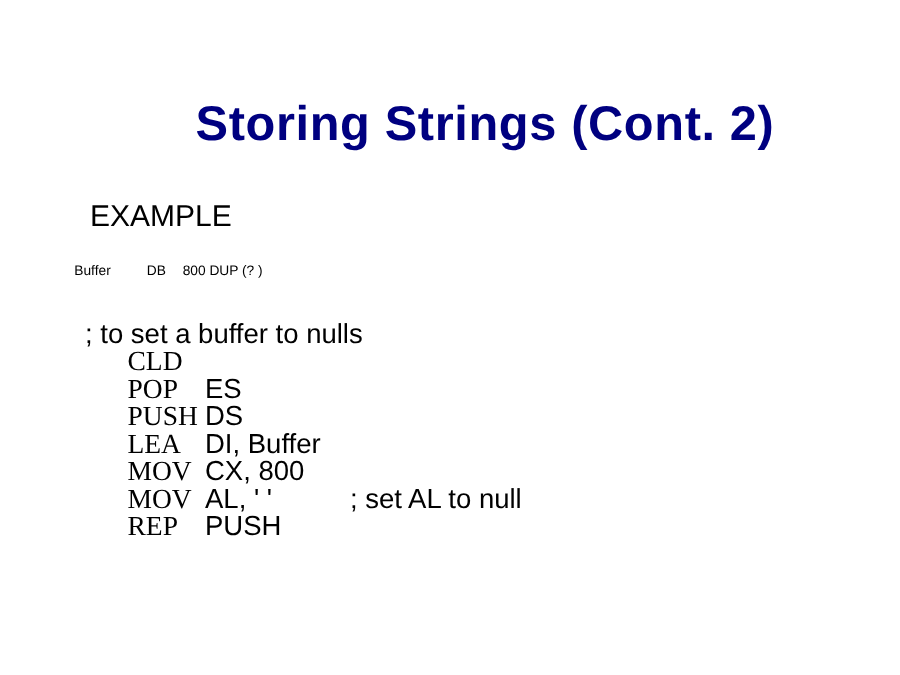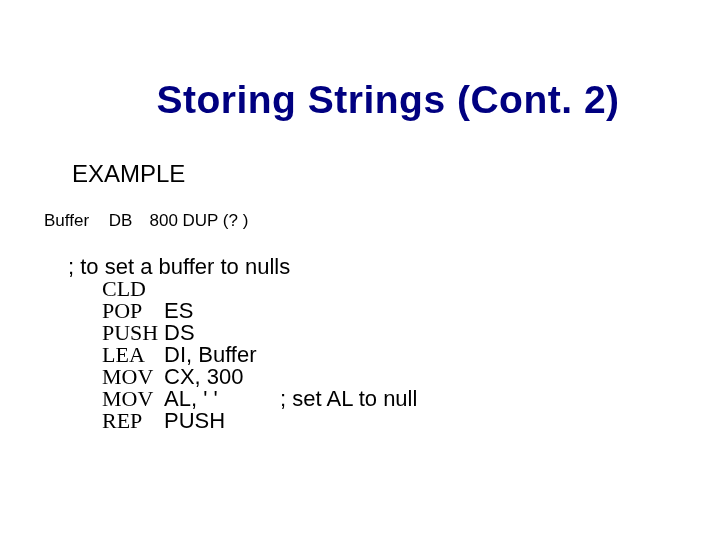--- a/index.html
+++ b/index.html
@@ -38,21 +38,22 @@
     font-size: 24px;
     font-weight: 400;
     color: #000000;
     margin-left: 28px;
   }
   .decl {
     position: absolute;
     top: 211px;
     left: 44px;
     font-family: Tahoma, Verdana, sans-serif;
-    font-size: 17px;
+    font-size: 11px;
+    text-align: center;
   }
   .decl .col1 { display: inline-block; width: 60px; }
   .decl .col2 { display: inline-block; width: 36px; }
   .code {
     position: absolute;
     top: 256px;
     left: 68px;
     font-family: Tahoma, Verdana, sans-serif;
     font-size: 22px;
     line-height: 22px;
@@ -82,20 +83,20 @@
     <div class="row">; to set a buffer to nulls</div>
 
     <div class="row"><span class="indent"></span><span class="mnem">CLD</span><span class="args"></span><span class="cmtgap"></span><span></span></div>
 
     <div class="row"><span class="indent"></span><span class="mnem">POP</span><span class="args">ES</span><span class="cmtgap"></span><span></span></div>
 
     <div class="row"><span class="indent"></span><span class="mnem">PUSH</span><span class="args">DS</span><span class="cmtgap"></span><span></span></div>
 
     <div class="row"><span class="indent"></span><span class="mnem">LEA</span><span class="args">DI, Buffer</span><span class="cmtgap"></span><span></span></div>
 
-    <div class="row"><span class="indent"></span><span class="mnem">MOV</span><span class="args">CX, 300</span><span class="cmtgap"></span><span></span></div>
+    <div class="row"><span class="indent"></span><span class="mnem">MOV</span><span class="args">CX, 800</span><span class="cmtgap"></span><span></span></div>
 
     <div class="row"><span class="indent"></span><span class="mnem">MOV</span><span class="args">AL, ' '</span><span class="cmtgap"></span><span>; set AL to null</span></div>
 
     <div class="row"><span class="indent"></span><span class="mnem">REP</span><span class="args">PUSH</span><span class="cmtgap"></span><span></span></div>
   </div>
 
 </div>
 
 </body></html>

